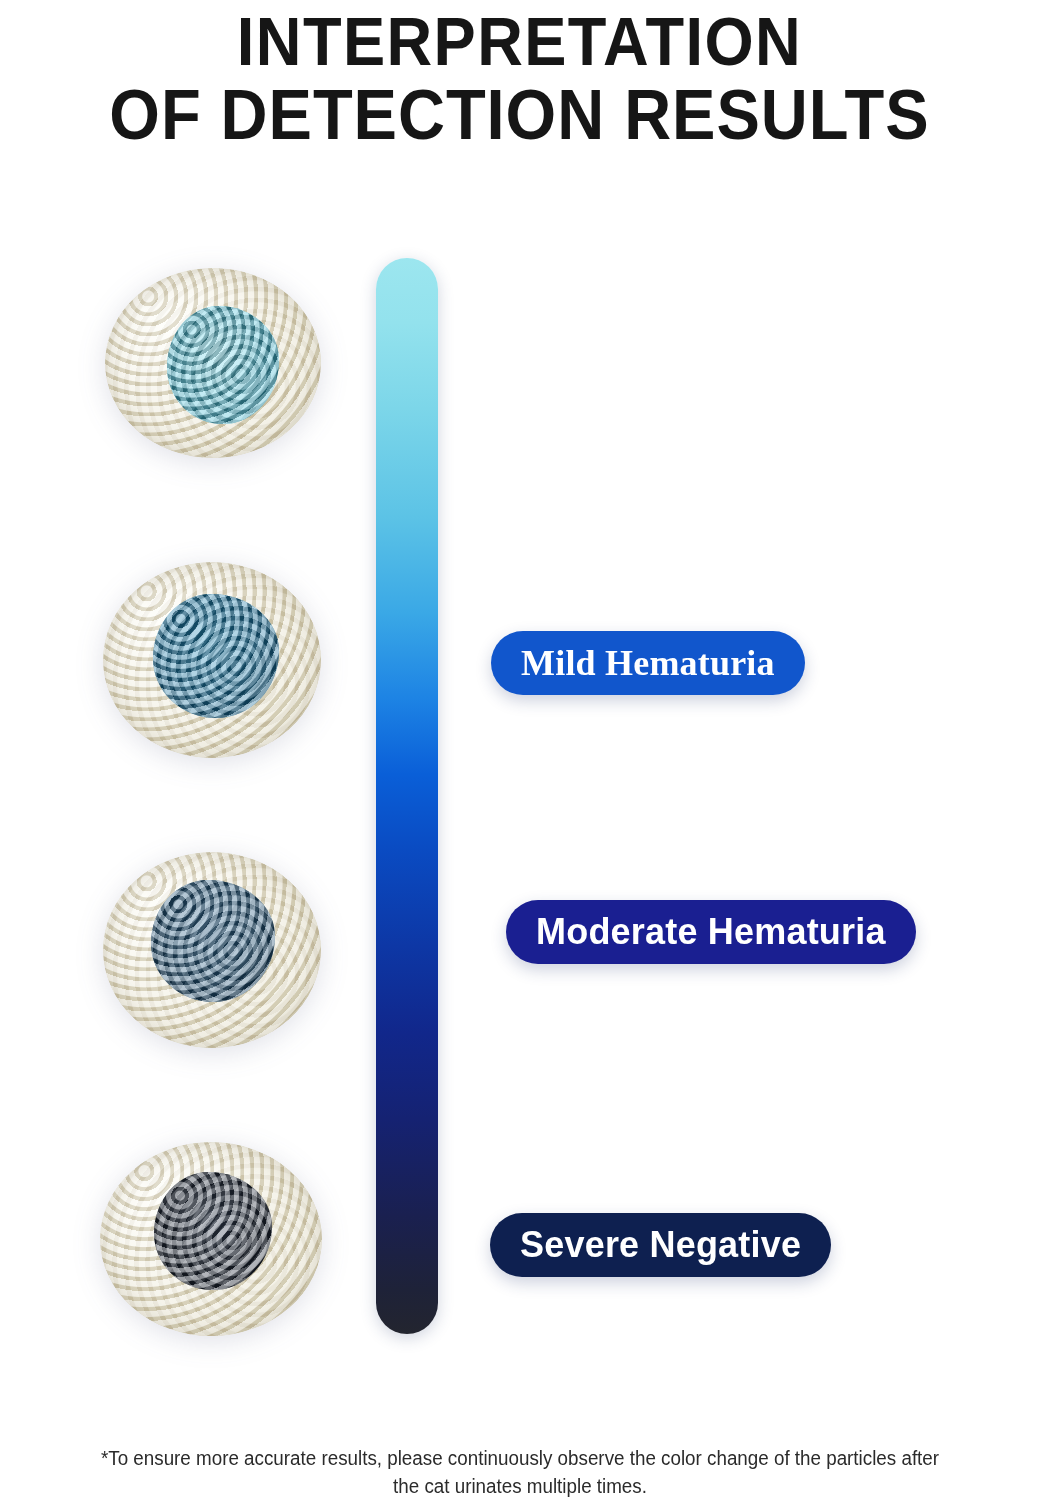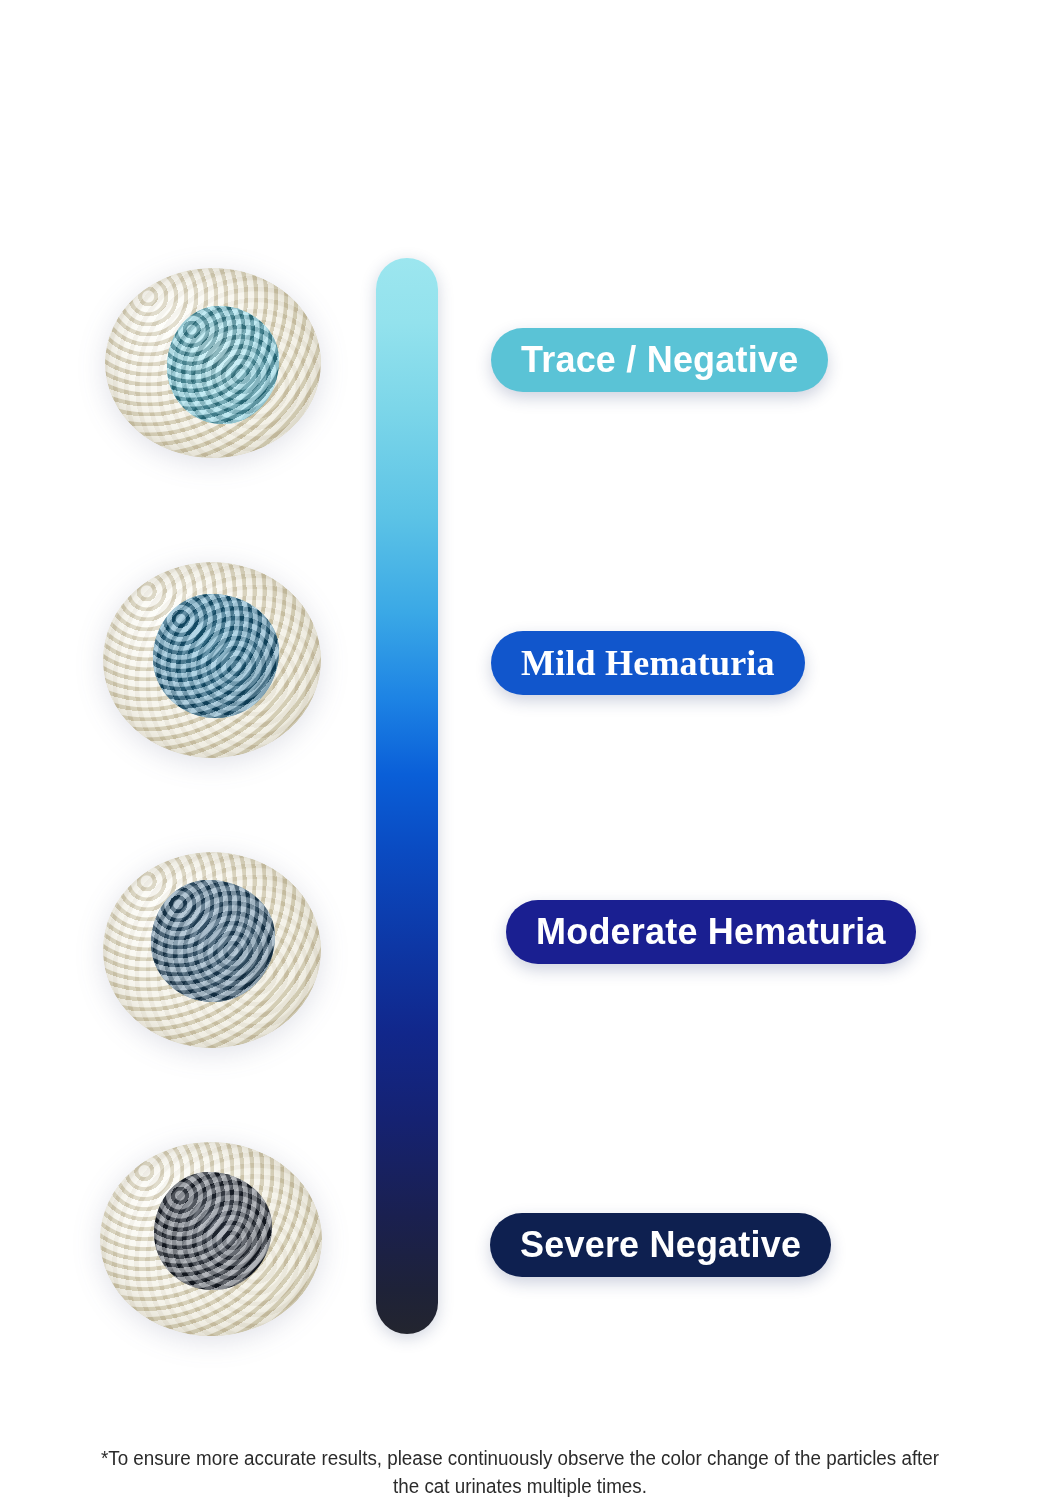--- a/index.html
+++ b/index.html
@@ -161,20 +161,24 @@
     line-height: 28px;
     transform: scaleX(0.94);
     transform-origin: center top;
   }
 </style>
 </head>
 <body>
 
 <div class="page">
 
+  <div class="title-block">
+    <span class="title-line l1">INTERPRETATION</span>
+    <span class="title-line l2">OF DETECTION RESULTS</span>
+  </div>
 
   <div class="gradient-bar"></div>
 
   <div class="circle" style="left:105px; top:268px; width:216px; height:190px;">
     <div class="litter"></div>
     <div class="texture"></div>
     <div class="stain" style="left:62px; top:38px; width:112px; height:118px;
                 background: radial-gradient(ellipse at 45% 40%, #7fdcec 0%, #54c6de 45%, #2fa8c6 100%);"></div>
     <div class="rim"></div>
   </div>
@@ -196,21 +200,20 @@
   </div>
 
   <div class="circle" style="left:100px; top:1142px; width:222px; height:194px;">
     <div class="litter"></div>
     <div class="texture"></div>
     <div class="stain" style="left:54px; top:30px; width:118px; height:118px;
                 background: radial-gradient(ellipse at 50% 42%, #3c4a5e 0%, #27303f 48%, #161d29 100%);"></div>
     <div class="rim"></div>
   </div>
 
-  <div class="badge" style="left:491px; top:328px; background:#5ac3d6;">Trace / Negative</div>
 
   <div class="badge" style="left:491px; top:631px; background:#1156cc;font-family:Liberation Serif, serif;">Mild Hematuria</div>
 
   <div class="badge" style="left:506px; top:900px; background:#1a1f91;">Moderate Hematuria</div>
 
   <div class="badge" style="left:490px; top:1213px; background:#0e2050;">Severe Negative</div>
 
   <div class="footnote">*To ensure more accurate results, please continuously observe the color change of the particles after the cat urinates multiple times.</div>
 
 </div>

